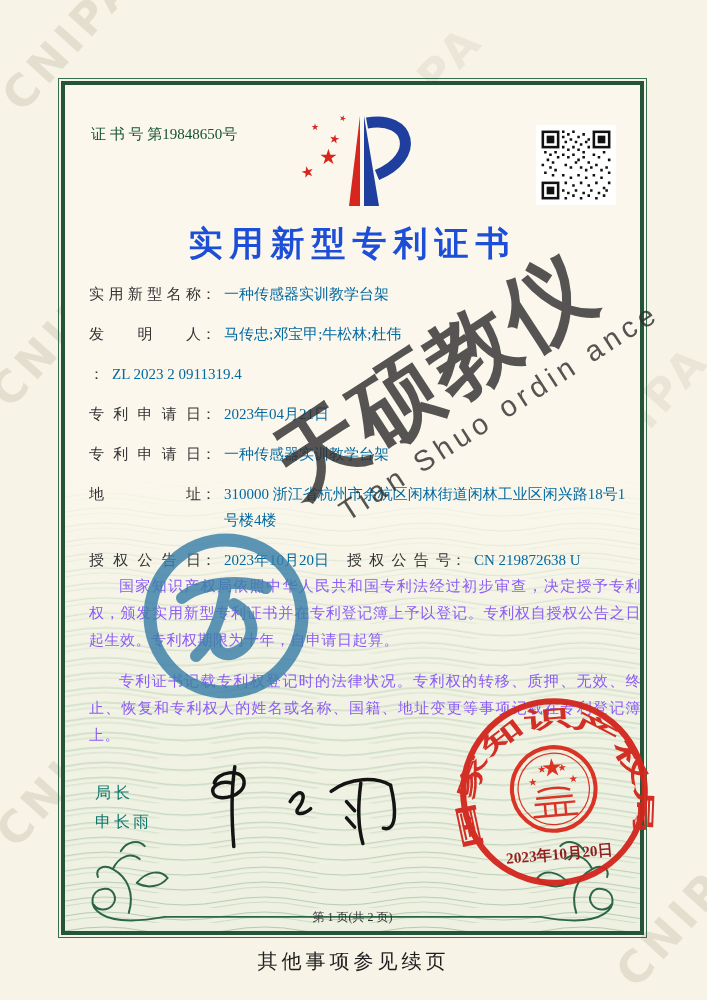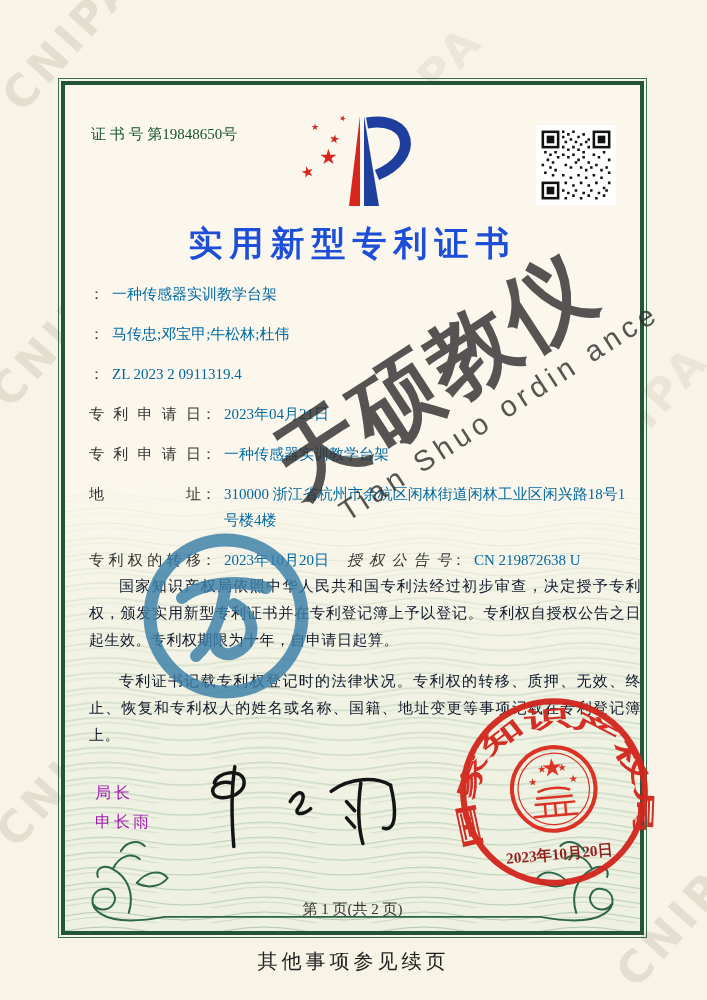--- a/index.html
+++ b/index.html
@@ -31,33 +31,33 @@
   .title{position:absolute;left:0;top:136px;width:100%;text-align:center;
     font-size:34px;font-weight:bold;letter-spacing:7px;color:#1d4ed8;z-index:2;}
 
   .fields{position:absolute;left:24px;top:196px;width:540px;z-index:2;font-size:15px;color:#262626;}
   .frow{display:flex;align-items:flex-start;margin-bottom:14px;line-height:26px;position:relative;}
   .flabel{display:inline-block;width:112px;text-align:justify;text-align-last:justify;
     color:#333;flex:none;}
   .fcolon{flex:none;margin-right:8px;color:#333;}
   .fvalue{max-width:412px;color:#0369a1;}
   .frow-last .group2{position:absolute;left:258px;top:0;display:flex;}
-  .frow-last .group2 .flabel{width:104px;font-style:italic;}
+  .frow-last .group2 .flabel{width:104px;}
 
   .body-text{position:absolute;left:24px;top:488px;width:552px;z-index:2;
-    font-size:15px;line-height:27px;color:#0f172a;letter-spacing:0.5px;}
+    font-size:15px;line-height:27px;color:#8b5cf6;letter-spacing:0.5px;}
   .body-text p{margin:0 0 14px 0;text-indent:2em;text-align:justify;}
 
   .sig-block{position:absolute;left:30px;top:698px;z-index:2;font-size:16px;
-    color:#a21caf;letter-spacing:3px;font-family:"Liberation Sans","DejaVu Sans",sans-serif;}
+    color:#0f766e;letter-spacing:3px;font-family:"Liberation Sans","DejaVu Sans",sans-serif;}
   .sig-block div{margin-bottom:8px;}
   .sig-hand{position:absolute;left:135px;top:662px;width:210px;height:105px;z-index:2;}
 
-  .page-num{position:absolute;left:0;bottom:12px;width:100%;text-align:center;
-    font-size:15px;color:#333;z-index:2;}
+  .page-num{position:absolute;left:0;bottom:5px;width:100%;text-align:center;
+    font-size:12px;color:#333;z-index:2;}
 
   
   .wm-company{position:absolute;left:210px;top:330px;width:470px;text-align:center;
     transform:rotate(-33deg);z-index:6;pointer-events:none;color:rgba(48,48,48,0.82);}
   .wm-company .cn{font-size:88px;font-weight:bold;letter-spacing:2px;line-height:1;}
   .wm-company .en{font-size:29px;letter-spacing:5px;margin-top:4px;margin-left:70px;
     font-family:"Liberation Sans","DejaVu Sans",sans-serif;}
 
   .blue-logo{position:absolute;left:138px;top:528px;width:176px;height:176px;z-index:5;opacity:0.82;}
 
@@ -141,24 +141,26 @@
             <rect x="2" y="22" width="5" height="5" fill="#fff"></rect>
             <rect x="3" y="23" width="3" height="3"></rect>
           <path d="M9 1h1v1h-1zM11 2h1v1h-1zM13 1h1v1h-1zM15 3h1v1h-1zM17 2h1v1h-1zM19 4h1v1h-1zM9 3h1v1h-1zM10 5h1v1h-1zM12 4h1v1h-1zM14 5h1v1h-1zM16 6h1v1h-1zM18 5h1v1h-1zM9 7h1v1h-1zM11 8h1v1h-1zM13 7h1v1h-1zM15 8h1v1h-1zM17 9h1v1h-1zM19 7h1v1h-1zM2 9h1v1h-1zM4 10h1v1h-1zM6 9h1v1h-1zM3 12h1v1h-1zM5 13h1v1h-1zM7 11h1v1h-1zM1 14h1v1h-1zM4 15h1v1h-1zM6 16h1v1h-1zM2 17h1v1h-1zM5 18h1v1h-1zM9 10h1v1h-1zM11 11h1v1h-1zM13 10h1v1h-1zM15 12h1v1h-1zM17 11h1v1h-1zM19 13h1v1h-1zM21 10h1v1h-1zM23 11h1v1h-1zM25 9h1v1h-1zM27 12h1v1h-1zM10 14h1v1h-1zM12 15h1v1h-1zM14 13h1v1h-1zM16 15h1v1h-1zM18 16h1v1h-1zM20 15h1v1h-1zM22 14h1v1h-1zM24 16h1v1h-1zM26 15h1v1h-1zM9 18h1v1h-1zM12 19h1v1h-1zM15 18h1v1h-1zM18 19h1v1h-1zM21 18h1v1h-1zM24 19h1v1h-1zM27 17h1v1h-1zM10 21h1v1h-1zM13 22h1v1h-1zM16 21h1v1h-1zM19 22h1v1h-1zM22 21h1v1h-1zM25 23h1v1h-1zM27 21h1v1h-1zM9 24h1v1h-1zM11 25h1v1h-1zM14 24h1v1h-1zM17 25h1v1h-1zM20 24h1v1h-1zM23 25h1v1h-1zM26 24h1v1h-1zM10 27h1v1h-1zM13 26h1v1h-1zM16 27h1v1h-1zM19 26h1v1h-1zM22 27h1v1h-1zM25 26h1v1h-1z"></path>
         </g>
       </svg>
 
       <div class="title">实用新型专利证书</div>
 
       <div class="fields">
         <div class="frow">
+          <span class="flabel">实用新型名称</span>
           <span class="fcolon">：</span>
           <span class="fvalue">一种传感器实训教学台架</span>
         </div>
         <div class="frow">
+          <span class="flabel">发明人</span>
           <span class="fcolon">：</span>
           <span class="fvalue">马传忠;邓宝甲;牛松林;杜伟</span>
         </div>
         <div class="frow">
           <span class="fcolon">：</span>
           <span class="fvalue">ZL 2023 2 0911319.4</span>
         </div>
         <div class="frow">
           <span class="flabel">专利申请日</span>
           <span class="fcolon">：</span>
@@ -168,21 +170,21 @@
           <span class="flabel">专利申请日</span>
           <span class="fcolon">：</span>
           <span class="fvalue">一种传感器实训教学台架</span>
         </div>
         <div class="frow">
           <span class="flabel">地址</span>
           <span class="fcolon">：</span>
           <span class="fvalue">310000 浙江省杭州市余杭区闲林街道闲林工业区闲兴路18号1号楼4楼</span>
         </div>
         <div class="frow frow-last">
-          <span class="flabel">专利权的转移</span>
+          <span class="flabel">授权公告日</span>
           <span class="fcolon">：</span>
           <span class="fvalue">2023年10月20日</span>
           <span class="group2">
             <span class="flabel">授权公告号</span>
             <span class="fcolon">：</span>
             <span class="fvalue">CN 219872638 U</span>
           </span>
         </div>
       </div>
 

